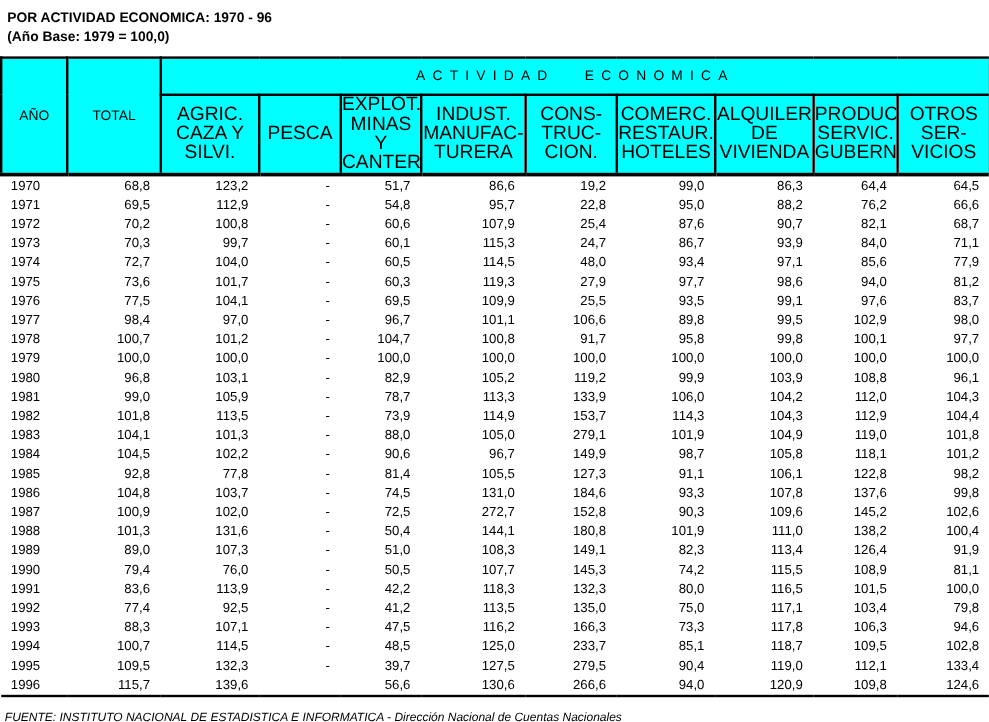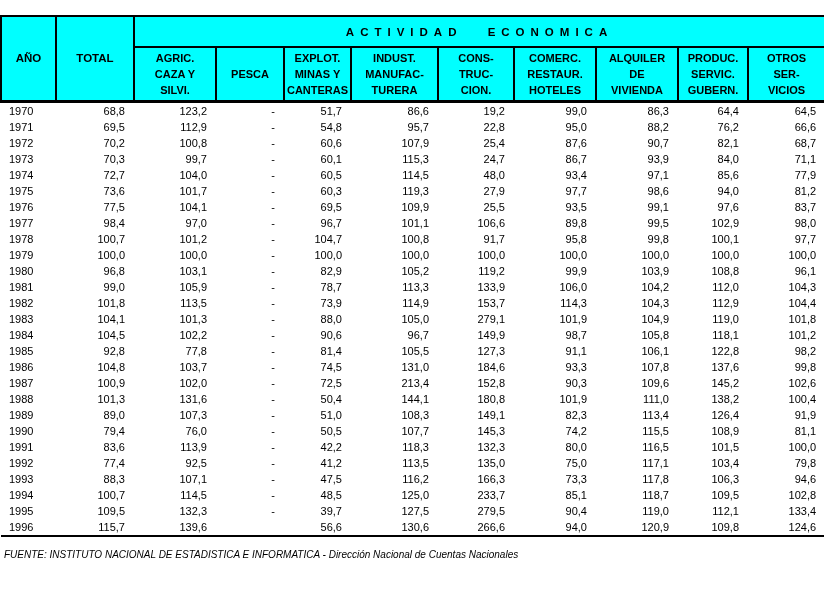--- a/index.html
+++ b/index.html
@@ -20,54 +20,56 @@
     font-weight:bold; font-size:11.5px; line-height:16px;
   }
   .title-block div{ white-space:pre; }
   table.data-table{
     width:824px; margin-top:8px;
     border-collapse:collapse; table-layout:fixed;
   }
   thead th{
     background:var(--header-bg);
     border:2px solid var(--border);
-    font-weight:bold; text-align:center; vertical-align:middle;
+    font-weight:normal; text-align:center; vertical-align:middle;
     padding:0; overflow:hidden;
   }
   th.side{
     font-size:11.5px;
     border-bottom-width:3px;
     margin-top:28px;
   }
   th.activity{
     height:31px; font-size:11.5px;
     letter-spacing:6px; word-spacing:16px;
   }
   th.colhead{
-    height:54px; font-size:11px; line-height:16px;
+    height:54px; font-size:16px; line-height:16px;
     border-bottom-width:3px;
     margin-top:40px;
   }
   tbody td{
     border:none; background:var(--page-bg);
     font-size:11px; line-height:16px; height:16px;
     padding:0 9px 0 0; text-align:right;
     white-space:nowrap; overflow:hidden;
   }
   tbody td.year{ text-align:left; padding:0 0 0 8px;margin-left:16px; }
   tbody tr:last-child td{ border-bottom:2px solid var(--border); }
   .source-note{
     margin:12px 0 0 4px;
     font-size:10px; font-style:italic; white-space:pre;
   }
 </style>
 </head>
 <body>
 
 <div class="title-block">
+  <div>POR ACTIVIDAD ECONOMICA: 1970 - 96</div>
+  <div>(Año Base: 1979 = 100,0)</div>
 </div>
 
 <table class="data-table">
   <colgroup>
     <col style="width:55px">
       <col style="width:78px">
       <col style="width:82px">
     <col style="width:68px">
       <col style="width:67px">
       <col style="width:87px">
@@ -350,21 +352,21 @@
         <td>107,8</td>
         <td>137,6</td>
         <td>99,8</td>
       </tr>
       <tr>
         <td class="year">1987</td>
         <td>100,9</td>
         <td>102,0</td>
         <td>-</td>
         <td>72,5</td>
-        <td>213,4</td>
+        <td>272,7</td>
         <td>152,8</td>
         <td>90,3</td>
         <td>109,6</td>
         <td>145,2</td>
         <td>102,6</td>
       </tr>
       <tr>
         <td class="year">1988</td>
         <td>101,3</td>
         <td>131,6</td>

